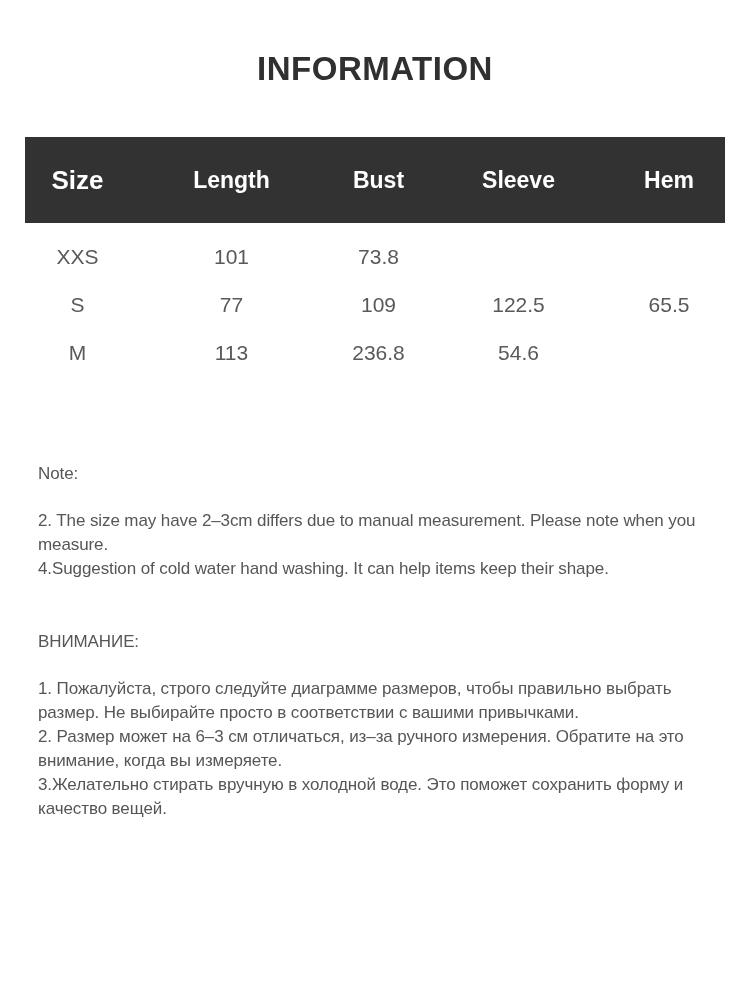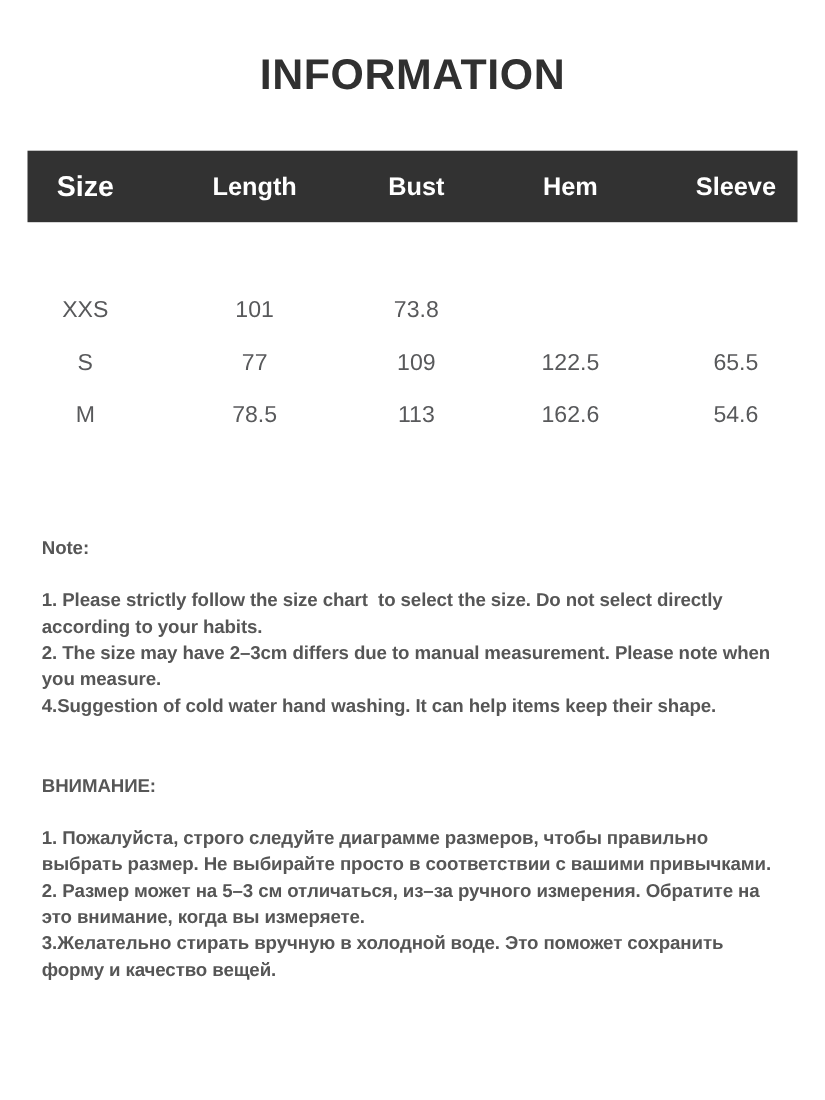--- a/index.html
+++ b/index.html
@@ -8,112 +8,109 @@
     width: 750px;
     height: 1000px;
     overflow: hidden;
     font-family: "Liberation Sans", "DejaVu Sans", sans-serif;
     color: var(--body-text, #565656);
   }
 
   .title {
     margin-top: 54px;
     text-align: center;
-    font-size: 39px;
+    font-size: 33px;
     line-height: 29px;
     font-weight: 700;
     letter-spacing: 0.5px;
     color: var(--title-text, #303030);
   }
 
   .size-table { margin: 54px 25px 0 25px; }
 
   .thead {
     display: grid;
     grid-template-columns: 15% 29% 13% 27% 16%;
-    height: 65px;
+    height: 86px;
     align-items: center;
     background: var(--header-bg, #323232);
     color: var(--header-text, #ffffff);
     font-size: 23px;
     font-weight: 700;
     text-align: center;
   }
   .thead .th:first-child { font-size: 26px; }
 
-  .tbody { padding-top: 10px; margin-top: 46px; }
+  .tbody { padding-top: 10px; }
 
   .tr {
     display: grid;
     grid-template-columns: 15% 29% 13% 27% 16%;
     height: 48px;
     align-items: center;
     text-align: center;
     font-size: 21px;
     color: #58595b;
   }
 
   .notes {
     margin: 85px 37px 0 38px;
     font-size: 17px;
     line-height: 24px;
     letter-spacing: -0.1px;
     color: var(--body-text, #565656);
-    font-weight: bold;
   }
   .notes-heading { margin-bottom: 23px; }
   .note-line { white-space: pre-wrap; }
   .notes-ru { margin-top: 49px; }
 </style>
 </head>
 <body>
 
 <div class="page">
 
   <h1 class="title">INFORMATION</h1>
 
   <div class="size-table">
     <div class="thead">
       <div class="th">Size</div>
       <div class="th">Length</div>
       <div class="th">Bust</div>
+      <div class="th">Sleeve</div>
       <div class="th">Hem</div>
-      <div class="th">Sleeve</div>
     </div>
 
     <div class="tbody">
       <div class="tr">
         <div class="td">XXS</div>
         <div class="td">101</div>
         <div class="td">73.8</div>
       </div>
       <div class="tr">
         <div class="td">S</div>
         <div class="td">77</div>
         <div class="td">109</div>
         <div class="td">122.5</div>
         <div class="td">65.5</div>
       </div>
       <div class="tr">
         <div class="td">M</div>
-        <div class="td">78.5</div>
         <div class="td">113</div>
-        <div class="td">162.6</div>
+        <div class="td">236.8</div>
         <div class="td">54.6</div>
       </div>
     </div>
   </div>
 
   <section class="notes notes-en">
     <p class="notes-heading">Note:</p>
-    <p class="note-line">1. Please strictly follow the size chart  to select the size. Do not select directly according to your habits.</p>
     <p class="note-line">2. The size may have 2–3cm differs due to manual measurement. Please note when you measure.</p>
     <p class="note-line">4.Suggestion of cold water hand washing. It can help items keep their shape.</p>
   </section>
 
   <section class="notes notes-ru">
     <p class="notes-heading">ВНИМАНИЕ:</p>
     <p class="note-line">1. Пожалуйста, строго следуйте диаграмме размеров, чтобы правильно выбрать размер. Не выбирайте просто в соответствии с вашими привычками.</p>
-    <p class="note-line">2. Размер может на 5–3 см отличаться, из–за ручного измерения. Обратите на это внимание, когда вы измеряете.</p>
+    <p class="note-line">2. Размер может на 6–3 см отличаться, из–за ручного измерения. Обратите на это внимание, когда вы измеряете.</p>
     <p class="note-line">3.Желательно стирать вручную в холодной воде. Это поможет сохранить форму и качество вещей.</p>
   </section>
 
 </div>
 
 </body></html>

